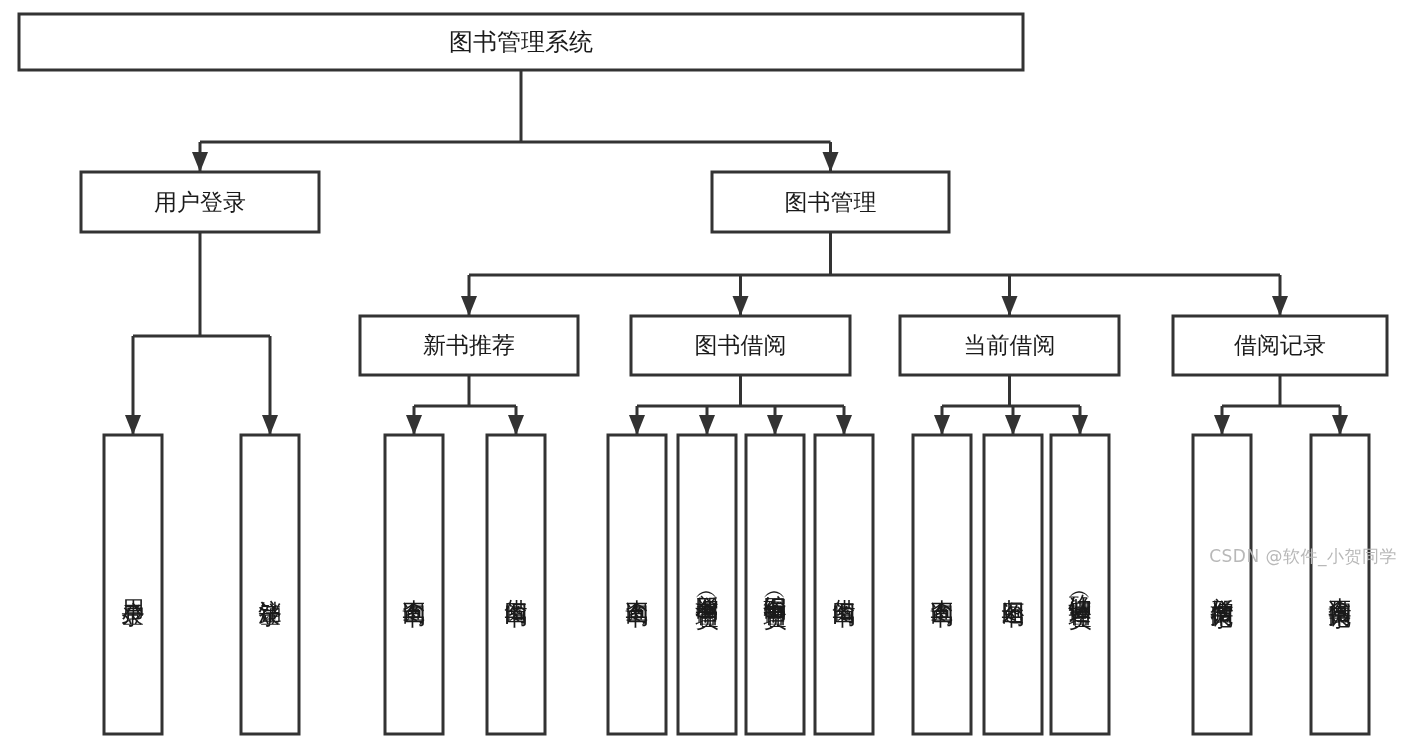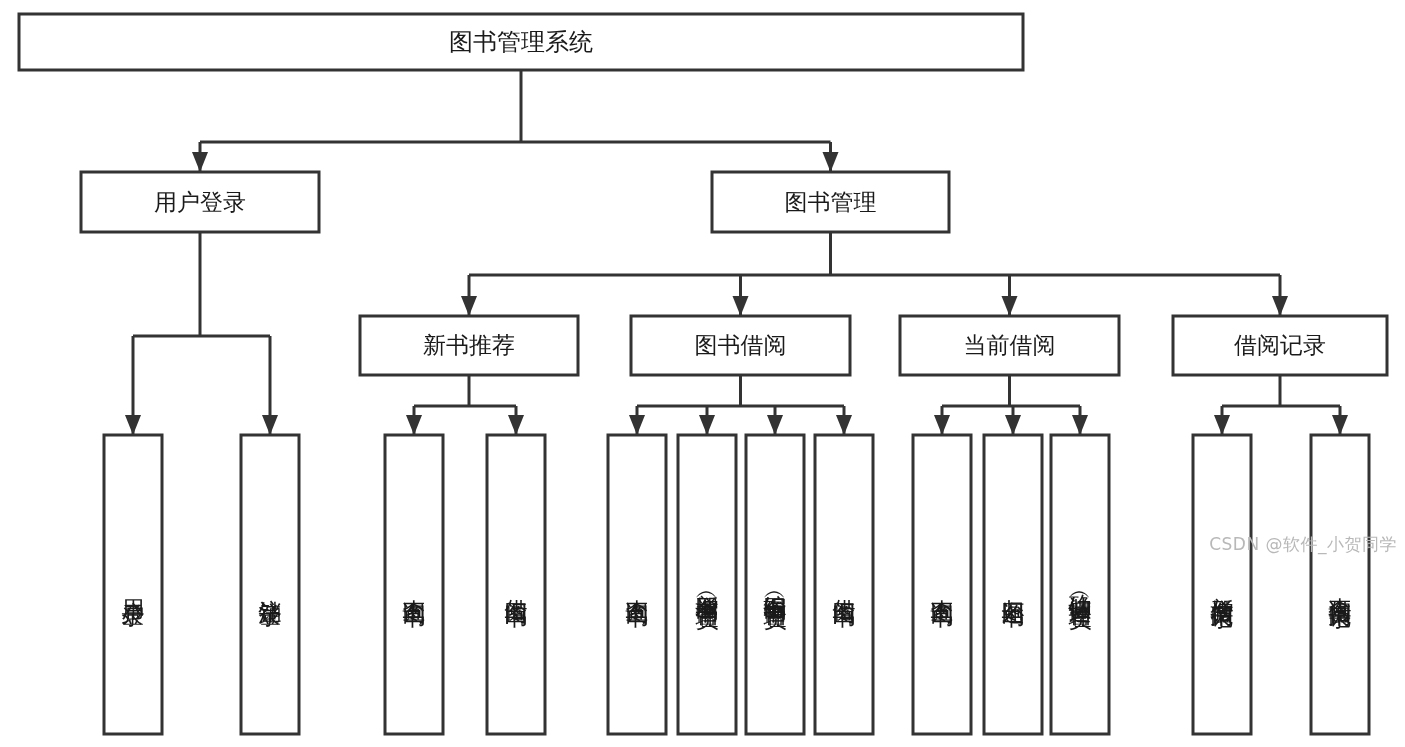--- a/index.html
+++ b/index.html
@@ -67,21 +67,21 @@
     letter-spacing: 2px;
     white-space: nowrap;
     display: flex;
     align-items: center;
     justify-content: center;
     pointer-events: none;
   }
   .watermark {
     position: absolute;
     right: 8px;
-    bottom: 18px;
+    bottom: 6px;
     font-family: "DejaVu Sans", "Liberation Sans", sans-serif;
     font-size: 17px;
     color: #b8b8b8;
     white-space: nowrap;
     letter-spacing: 0.5px;
   }
 </style>
 </head>
 <body>
 

